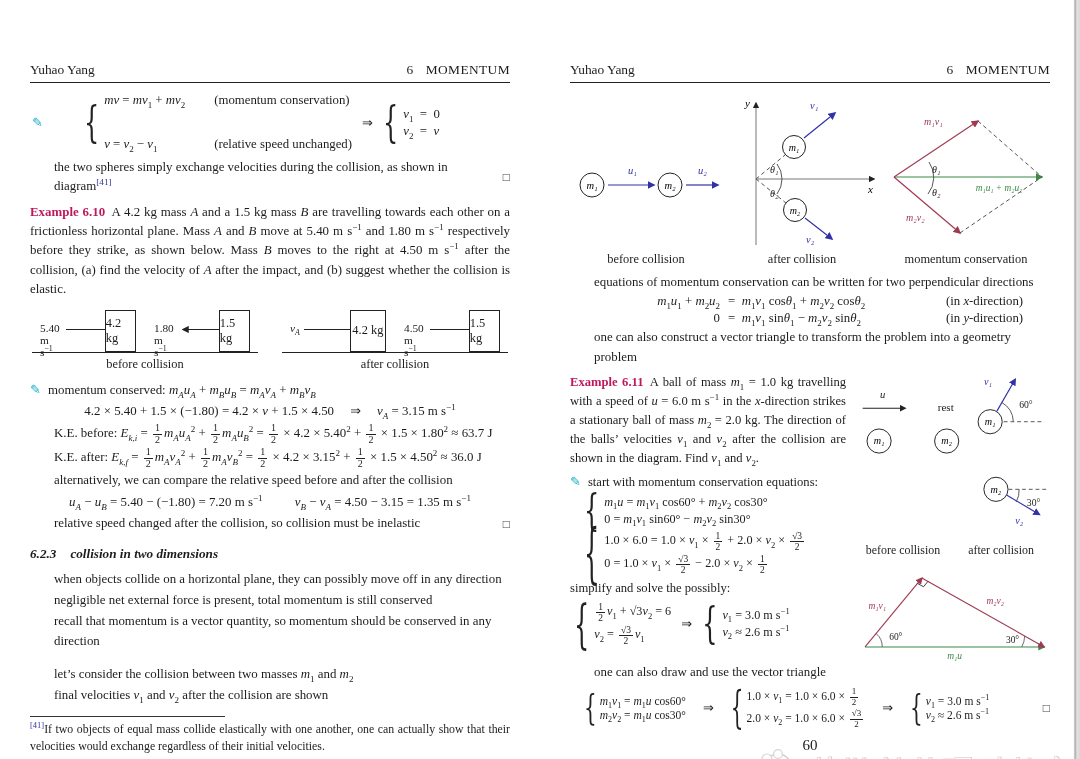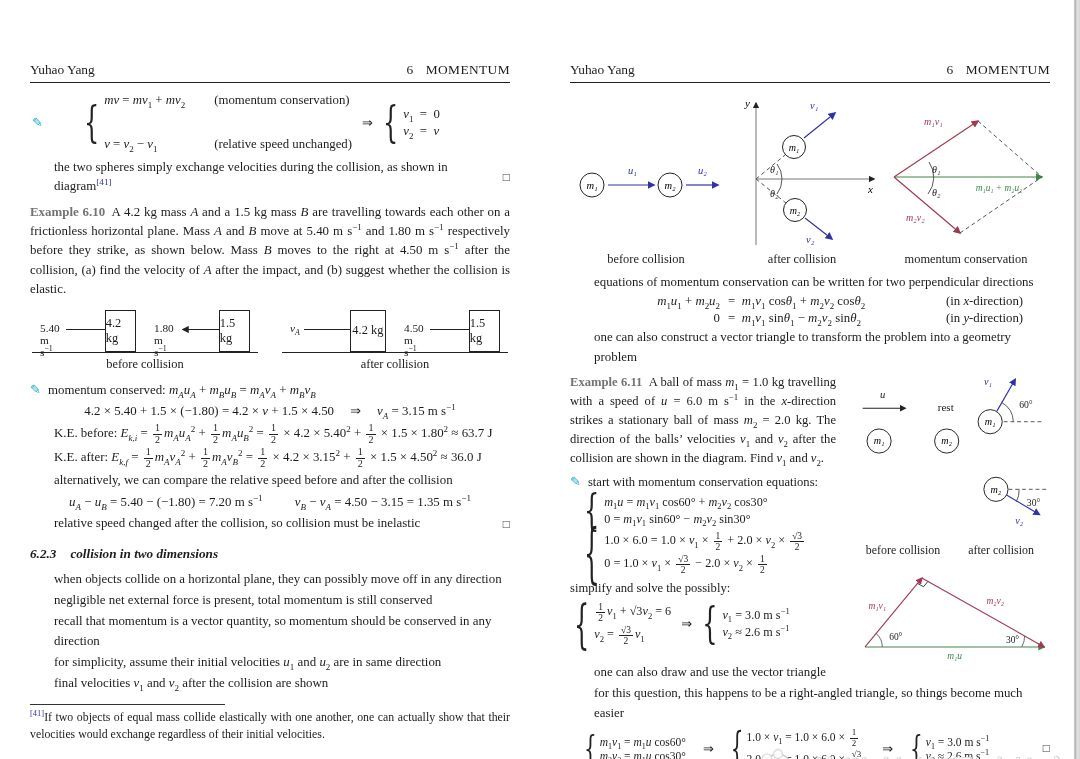--- a/index.html
+++ b/index.html
@@ -15,21 +15,21 @@
   sub,sup{font-size:.7em;line-height:0;}
   .ref{color:#33339f;font-size:.72em;}
   .ln{font-size:12.9px;line-height:1.5;margin:2px 0;}
   .indent{padding-left:24px;}
   .jus{text-align:justify;}
   .ctr{text-align:center;}
   .qedline{display:flex;align-items:center;}
   .qedline .txt{flex:1;}
   .qed{font-size:12px;color:#444;margin-left:8px;}
   .pencil{color:#1fadc4;font-size:13px;margin-right:7px;display:inline-block;}
-  .exlabel{color:#737373;font-weight:bold;}
+  .exlabel{color:#be185d;font-weight:bold;}
   .fr{display:inline-flex;flex-direction:column;text-align:center;vertical-align:middle;line-height:1.05;font-size:.78em;margin:0 2px;}
   .fr b{font-weight:normal;display:block;padding:0 2px;}
   .fr b:first-child{border-bottom:.9px solid #222;}
   .sys{display:flex;align-items:center;}
   .brace{font-family:"DejaVu Serif",serif;font-size:24px;color:#222;margin-right:5px;transform:scaleY(1.75);display:inline-block;line-height:1;}
   .b-tall{transform:scaleY(2.7);}
   .b-mid{transform:scaleY(2.2);}
   .rows>div{margin:2px 0;}
   .grid2{display:grid;grid-template-columns:auto auto;column-gap:16px;row-gap:4px;font-size:12.8px;align-items:center;gap:29px;}
   .imply{font-size:13px;margin:0 10px;}
@@ -45,21 +45,21 @@
   .fnote{margin-top:10px;font-size:11.8px;line-height:1.5;text-align:justify;}
   .fnrule{width:195px;border-top:1.1px solid #333;margin-bottom:4px;}
   .pageno{text-align:center;font-size:15px;margin-top:6px;}
   .topfigs{display:flex;justify-content:space-between;align-items:flex-end;margin:4px 0 2px;}
   .fig{display:flex;flex-direction:column;align-items:center;}
   .fig .cap{margin-top:1px;}
   .eqrow{display:flex;font-size:12.8px;margin:2px 0;padding-left:48px;align-items:center;}
   .eqlhs{min-width:102px;text-align:right;}
   .eqrhs{flex:1;margin-left:8px;}
   .eqnote{width:104px;}
-  .cols{display:flex;gap:18px;margin-top:4px;}
+  .cols{display:flex;gap:8px;margin-top:4px;}
   .colL{width:282px;} .colR{width:196px;display:flex;flex-direction:column;align-items:center;}
   .colL .ln{font-size:12.6px;}
   .sysblock{margin-left:14px;font-size:12.2px;}
   .sysrow{display:flex;align-items:center;margin-left:4px;font-size:12.2px;}
   .capsx{display:flex;width:100%;font-size:11.9px;margin:2px 0 6px;}
   .capsx span{flex:1;text-align:center;}
   .finrow{display:flex;align-items:center;gap:7px;font-size:11.5px;margin-top:3px;}
   .finrow .brace{font-size:20px;margin-right:3px;}
   .wm{position:absolute;right:4px;bottom:12px;display:flex;align-items:center;z-index:9;pointer-events:none;}
   .wmtext{font-family:"DejaVu Sans",sans-serif;font-weight:normal;font-size:30px;letter-spacing:3px;
@@ -205,21 +205,21 @@
     <span class="qed">□</span>
   </div>
 
   <div class="secthead">
     <span class="no">6.2.3</span><span>collision in two dimensions</span>
   </div>
 
   <div class="ln indent">when objects collide on a horizontal plane, they can possibly move off in any direction</div>
   <div class="ln indent">negligible net external force is present, total momentum is still conserved</div>
   <div class="ln indent">recall that momentum is a vector quantity, so momentum should be conserved in any direction</div>
-  <div class="ln indent">for simplicity, assume their initial velocities <i>u</i><sub>1</sub> and <i>u</i><sub>2</sub> are in same direction</div>
+  <div class="ln indent" style="margin-top:14px;">let’s consider the collision between two masses <i>m</i><sub>1</sub> and <i>m</i><sub>2</sub></div>
   <div class="ln indent">final velocities <i>v</i><sub>1</sub> and <i>v</i><sub>2</sub> after the collision are shown</div>
 
   <div class="fnote">
     <div class="fnrule"></div>
     <span><sup class="ref">[41]</sup>If two objects of equal mass collide elastically with one another, one can actually show that their velocities would exchange regardless of their initial velocities.</span>
   </div>
 
 </div>
 
 <div class="page pgR">
@@ -393,21 +393,20 @@
         <text x="42" y="88" font-size="11" class="tK">60°</text>
         <text x="193" y="92" text-anchor="end" font-size="11" class="tK">30°</text>
         <text x="18" y="52" font-size="11" class="tR">m₁v₁</text>
         <text x="155" y="46" font-size="11" class="tR">m₂v₂</text>
         <text x="118" y="110" text-anchor="middle" font-size="11" class="tG">m₁u</text>
       </svg>
     </div>
   </div>
 
   <div class="ln indent">one can also draw and use the vector triangle</div>
-  <div class="ln indent">for this question, this happens to be a right-angled triangle, so things become much easier</div>
 
   <div class="finrow">
     <div class="sys" style="margin-left:14px;">
       <span class="brace">{</span>
       <div class="rows">
         <div><i>m</i><sub>1</sub><i>v</i><sub>1</sub> = <i>m</i><sub>1</sub><i>u</i> cos60°</div>
         <div><i>m</i><sub>2</sub><i>v</i><sub>2</sub> = <i>m</i><sub>1</sub><i>u</i> cos30°</div>
       </div>
     </div>
     <span class="imply">⇒</span>

